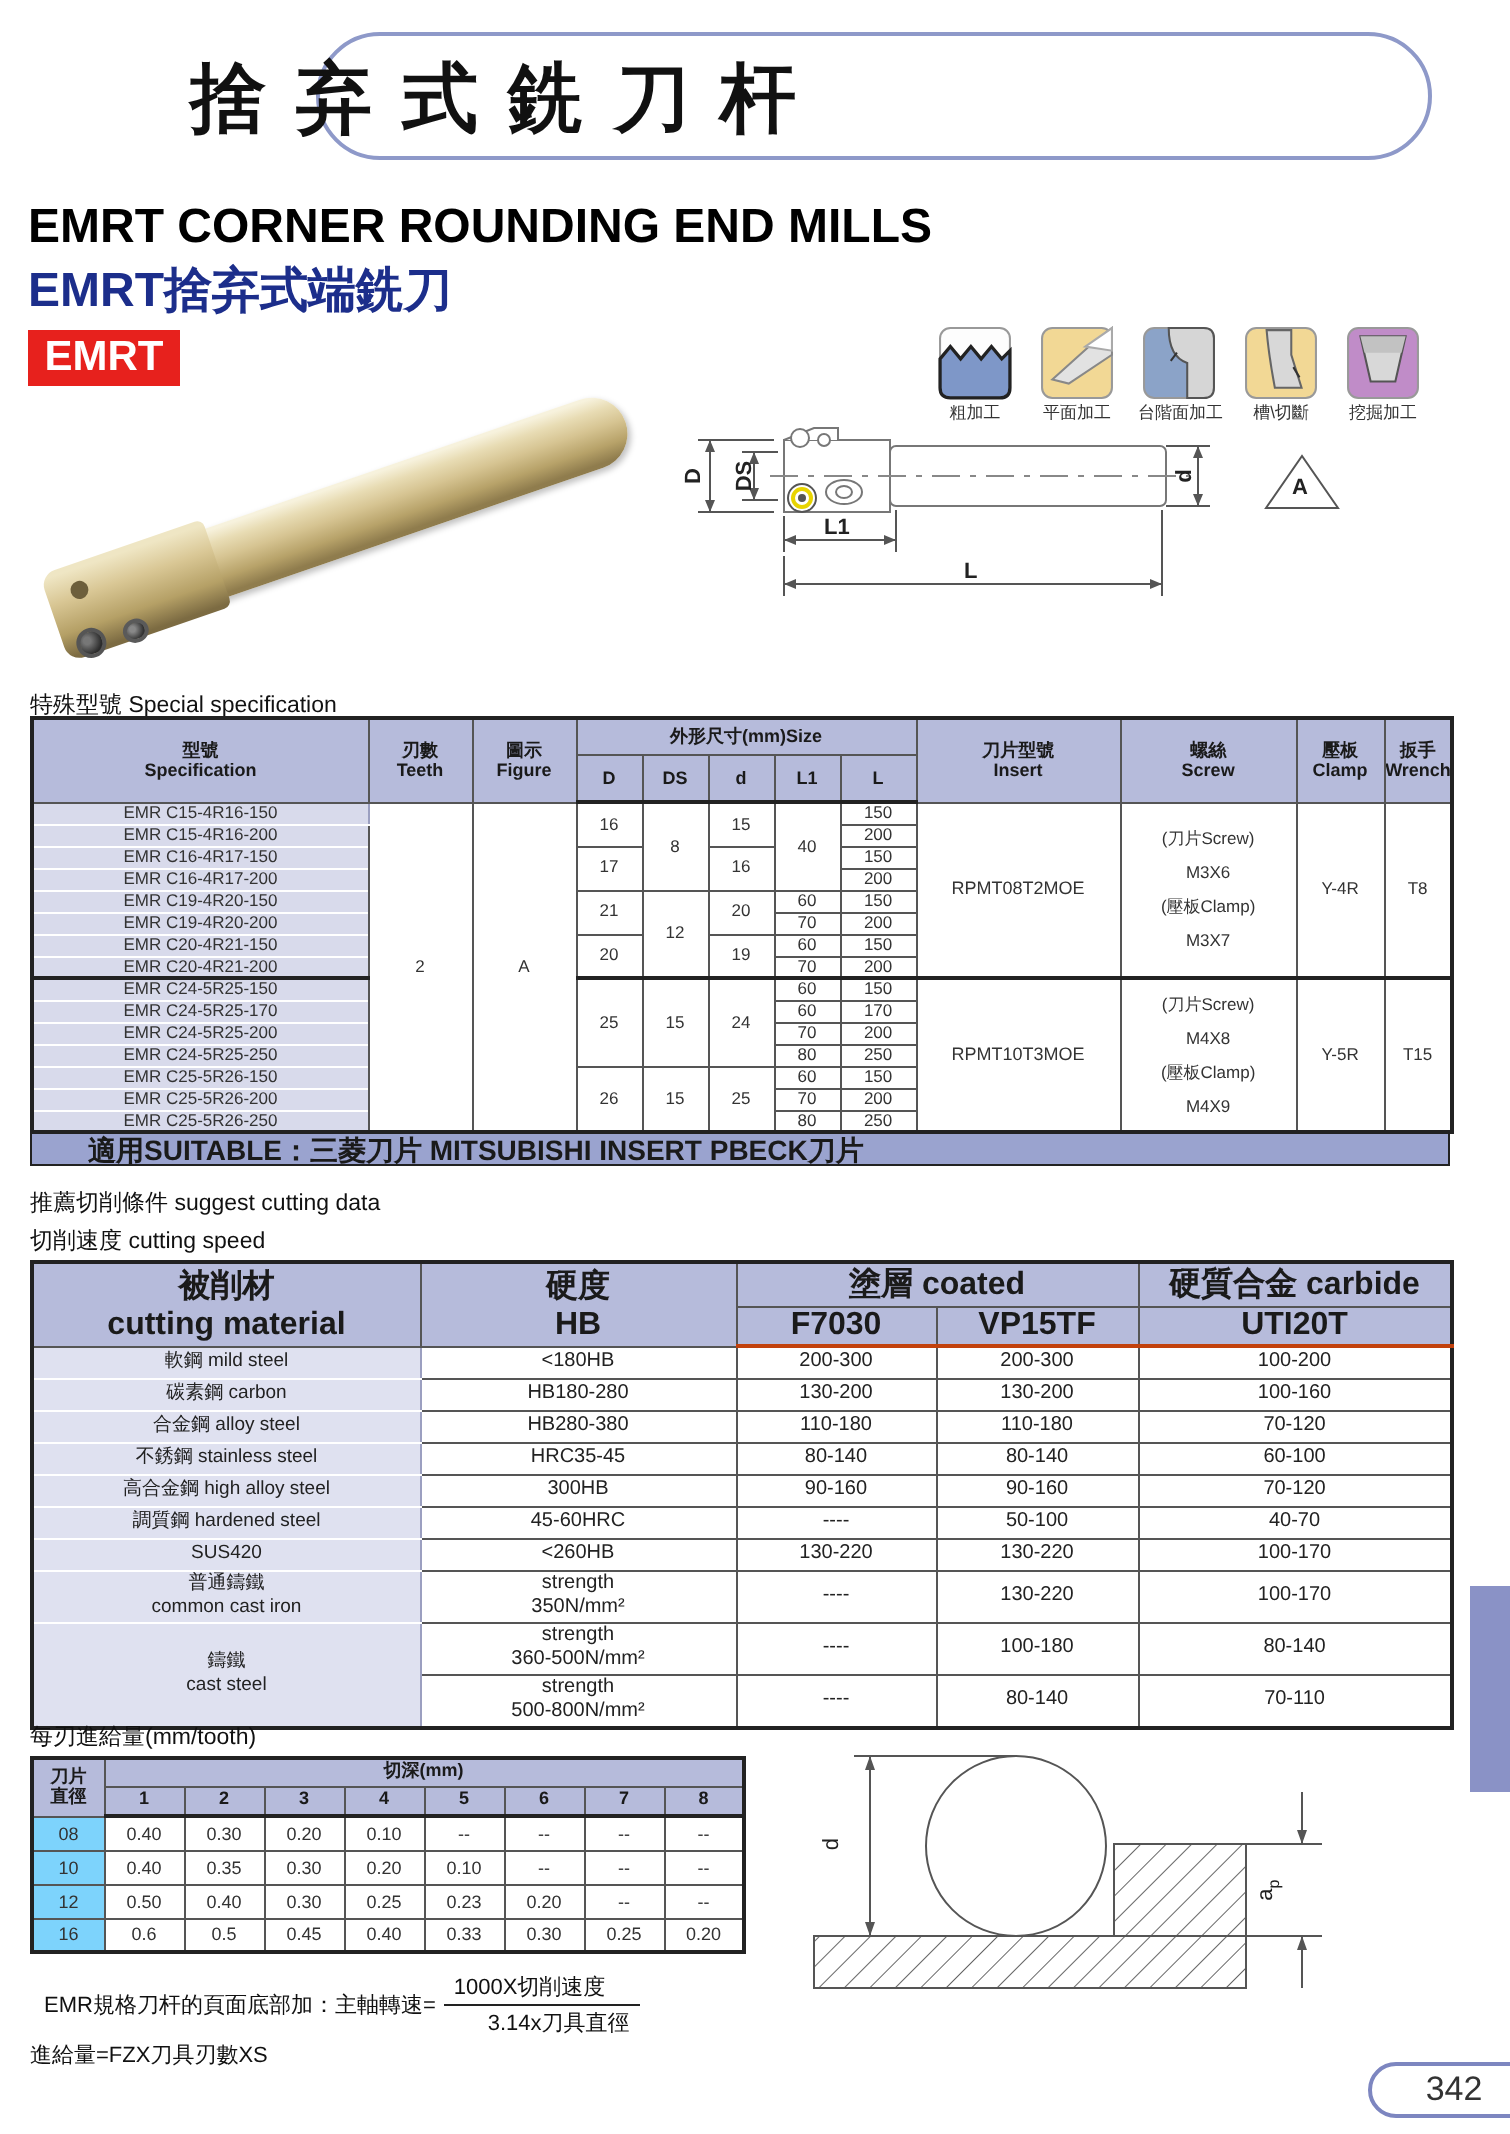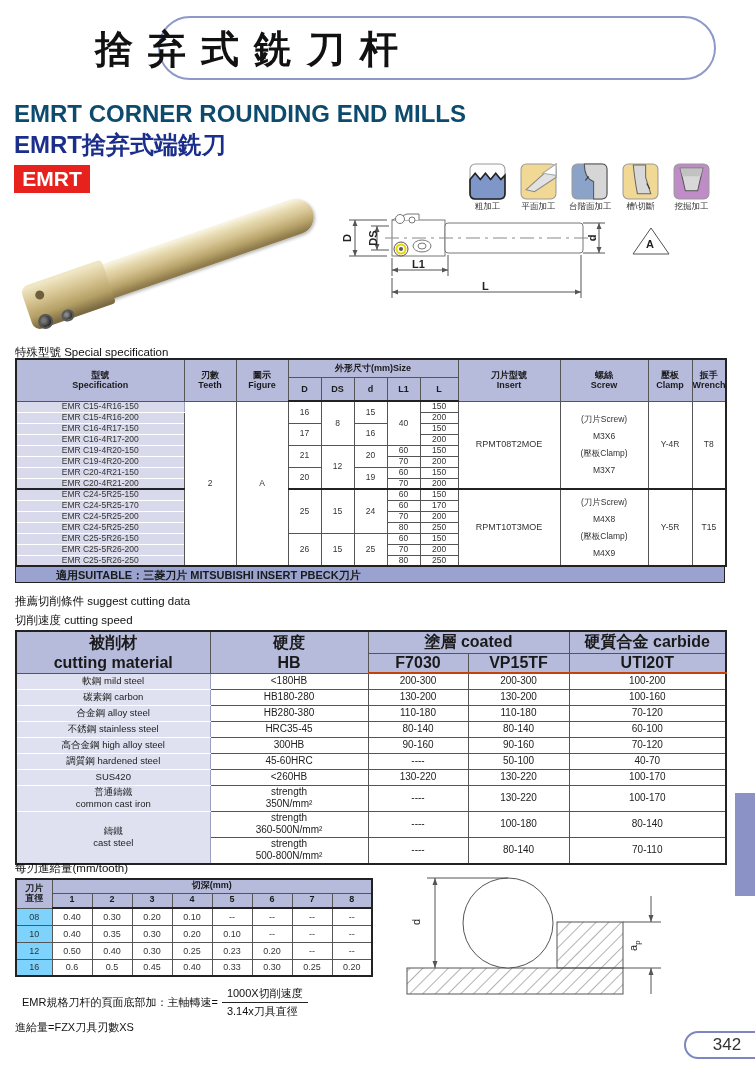--- a/index.html
+++ b/index.html
@@ -6,21 +6,21 @@
   html,body { width:755px; height:1067px; }
   body {
     position: relative; background:#fff; overflow:hidden;
     font-family:"Liberation Sans","DejaVu Sans",sans-serif; color:#222;
   }
   
   .banner-pill { position:absolute; left:158px; top:16px; width:558px; height:64px;
     border:2px solid #8e99c9; border-radius:32px; }
   .page-title { position:absolute; left:95px; top:24px; font-size:38px; font-weight:bold;
     letter-spacing:15px; color:#111; white-space:nowrap; }
-  .head-en { position:absolute; left:14px; top:100px; font-size:24px; font-weight:bold; color:#0c4a6e; }
+  .head-en { position:absolute; left:14px; top:100px; font-size:24px; font-weight:bold; color:#000000; }
   .head-zh { position:absolute; left:14px; top:129px; font-size:24px; font-weight:bold; color:#1c2e8b; }
   .badge { position:absolute; left:14px; top:165px; width:76px; height:28px; background:#e7211d;
     color:#fff; font-size:21px; font-weight:bold; text-align:center; line-height:28px; }
   
   .icons { position:absolute; left:467px; top:163px; display:flex; gap:10px;align-items:center; }
   .icon-item { width:41px; text-align:center; }
   .icon-item svg { width:37px; height:37px; display:block; margin:0 auto; }
   .icon-label { font-size:8.5px; color:#333; margin-top:1px; white-space:nowrap; }
   
   .photo { position:absolute; left:15px; top:198px; width:320px; height:138px; }
@@ -56,21 +56,21 @@
   .spec-table thead th { font-size:9px; line-height:1.15; }
   .spec-table thead tr:last-child th { border-bottom:2px solid #222; }
   .spec-table tbody tr { height:11px; }
   .spec-table tbody td { line-height:1.1; }
   .spec-table td.spec { background:#d8daeb; border-color:#9b9fc0; border-bottom-color:#fff; font-size:8.5px; color:#333; }
   .spec-table td.ins { font-size:9px; }
   .spec-table td.screw { font-size:8.5px; line-height:2.0; }
   .spec-table tr.sep td { border-top:2px solid #222; }
   .suitable-bar { position:absolute; left:15px; top:565px; width:710px; height:18px;
     background:#9aa3cf; border:1px solid #222; border-top:2px solid #222;
-    font-size:11px; font-weight:bold; color:#1a1a1a; line-height:16px; padding-left:40px; }
+    font-size:14px; font-weight:bold; color:#1a1a1a; line-height:16px; padding-left:28px; }
   
   .cut-table { position:absolute; left:15px; top:630px; width:710px; font-size:10px; color:#222;
     border:2px solid #222; }
   .cut-table thead tr { height:16px; }
   .cut-table thead th { font-size:16px; }
   .cut-table thead tr:last-child th { border-bottom:2px solid #c2410c; }
   .cut-table tbody tr { height:16px; }
   .cut-table tbody td { line-height:1.25; }
   .cut-table td.mat { background:#dfe1f0; border-color:#9b9fc0; border-bottom-color:#fff; font-size:9.5px; }
   
@@ -542,21 +542,21 @@
         <td>0.25</td>
         <td>0.20</td>
       </tr>
     </tbody>
 </table>
 
 <div class="note1">
   <span>EMR規格刀杆的頁面底部加：主軸轉速=</span>
   <span class="frac">
     <span class="top" style="display:block;">1000X切削速度</span>
-    <span class="bot" style="display:block;">3.14x刀具直徑</span>
+    <span class="bot" style="display:block;margin-left:17px;">3.14x刀具直徑</span>
   </span>
 </div>
 <div class="note2">進給量=FZX刀具刃數XS</div>
 
 <div class="bdiagram">
   <svg width="265" height="145" viewBox="0 0 265 145">
     <defs>
       <pattern id="hatch" width="9" height="9" patternUnits="userSpaceOnUse" patternTransform="rotate(45)">
         <line x1="0" y1="0" x2="0" y2="9" stroke="#666" stroke-width="1"></line>
       </pattern>

